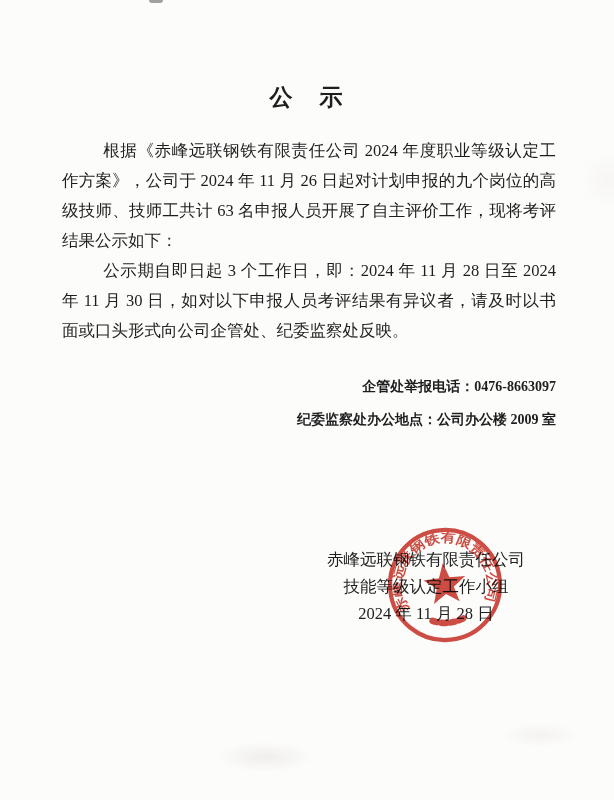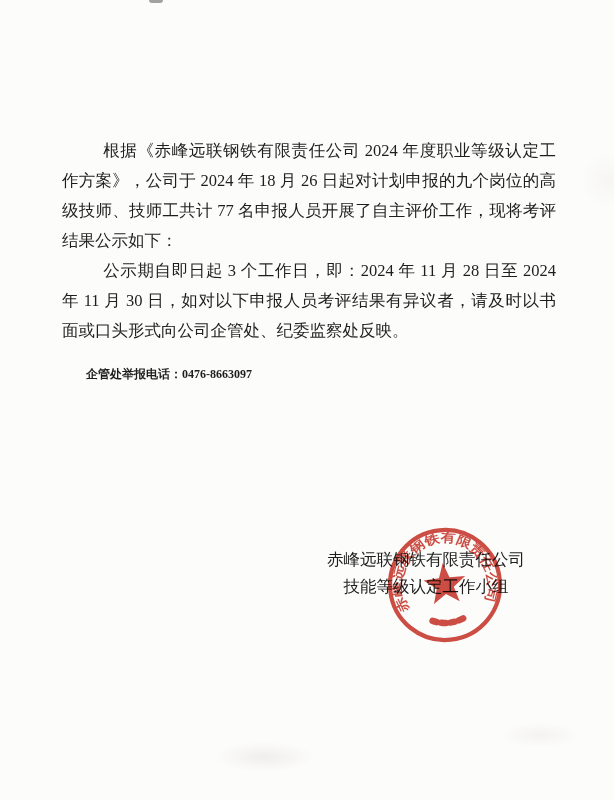--- a/index.html
+++ b/index.html
@@ -47,25 +47,26 @@
     line-height: 30px;
     text-align: justify;
   }
   .body-text p {
     margin: 0;
     text-indent: 2.5em;
   }
   .body-text p.para-2 { }
   .info-lines {
     position: absolute;
-    top: 359px;
+    top: 372px;
     left: 62px;
     width: 494px;
-    font-size: 12px;
+    font-size: 14px;
     line-height: 30px;
+    text-align: right;
   }
   .info-lines p {
     margin: 0 0 3px 0;
     padding-left: 2em;
     font-weight: 600;
   }
   .signature {
     position: absolute;
     top: 546px;
     left: 311px;
@@ -88,33 +89,36 @@
     transform: rotate(-6deg);
   }
 </style>
 </head>
 <body>
 
 <div class="page">
 
   <div class="scan-mark-top"></div>
 
+  <div class="doc-title">公　示</div>
 
   <div class="body-text">
-    <p class="para-1">根据《赤峰远联钢铁有限责任公司 2024 年度职业等级认定工作方案》，公司于 2024 年 18 月 26 日起对计划申报的九个岗位的高级技师、技师工共计 77 名申报人员开展了自主评价工作，现将考评结果公示如下：</p>
+    <p class="para-1">根据《赤峰远联钢铁有限责任公司 2024 年度职业等级认定工作方案》，公司于 2024 年 11 月 26 日起对计划申报的九个岗位的高级技师、技师工共计 63 名申报人员开展了自主评价工作，现将考评结果公示如下：</p>
     <p class="para-2">公示期自即日起 3 个工作日，即：2024 年 11 月 28 日至 2024 年 11 月 30 日，如对以下申报人员考评结果有异议者，请及时以书面或口头形式向公司企管处、纪委监察处反映。</p>
   </div>
 
   <div class="info-lines">
     <p>企管处举报电话：0476-8663097</p>
+    <p>纪委监察处办公地点：公司办公楼 2009 室</p>
   </div>
 
   <div class="signature">
     <div>赤峰远联钢铁有限责任公司</div>
     <div>技能等级认定工作小组</div>
+    <div>2024 年 11 月 28 日</div>
   </div>
 
   <svg class="seal" viewBox="0 0 120 122" xmlns="http://www.w3.org/2000/svg">
 
     <circle cx="60" cy="61" r="55" fill="none" stroke="#c9352a" stroke-width="4.2"></circle>
 
     <polygon fill="#c9352a" points="60,39 65.29,53.72 80.92,54.2 68.56,63.78 72.93,78.8 60,70 47.07,78.8 51.44,63.78 39.08,54.2 54.71,53.72"></polygon>
 
     <defs>
       <path id="sealArc" d="M 24.8 85.7 A 43 43 0 1 1 95.2 85.7" fill="none"></path>

